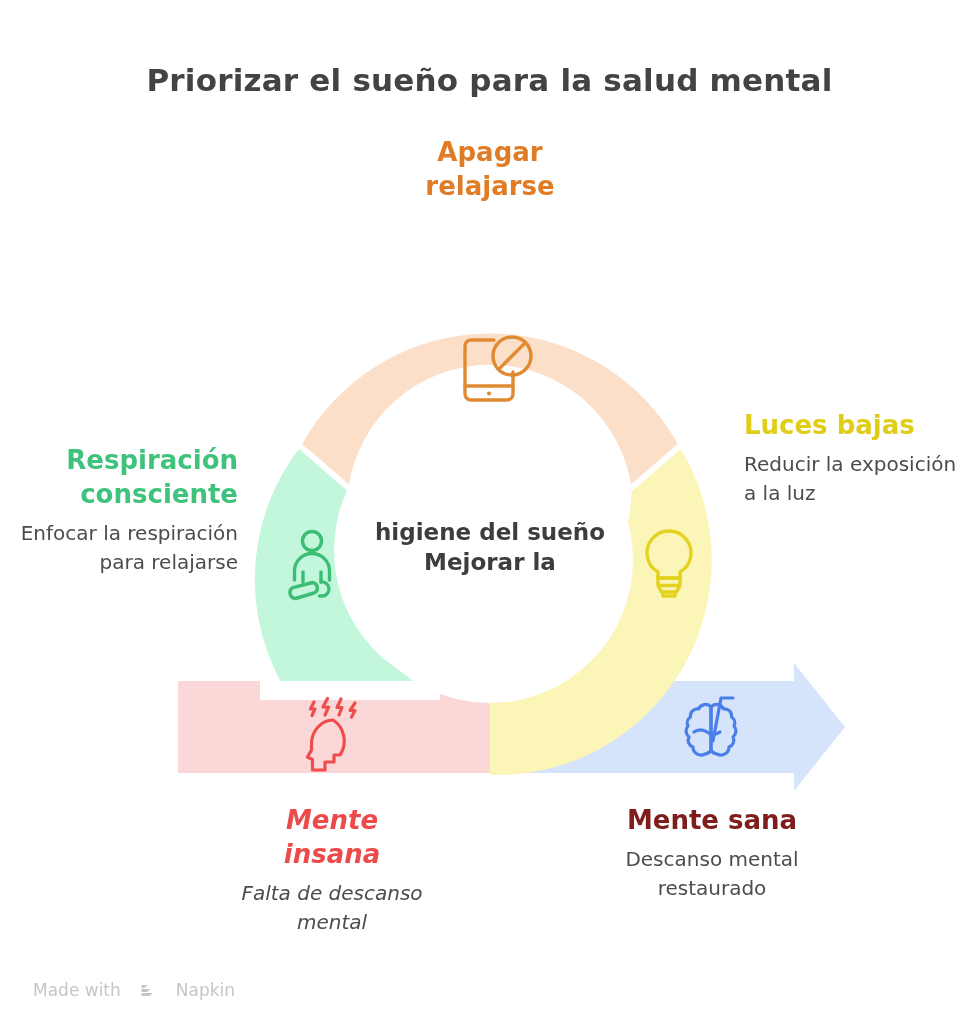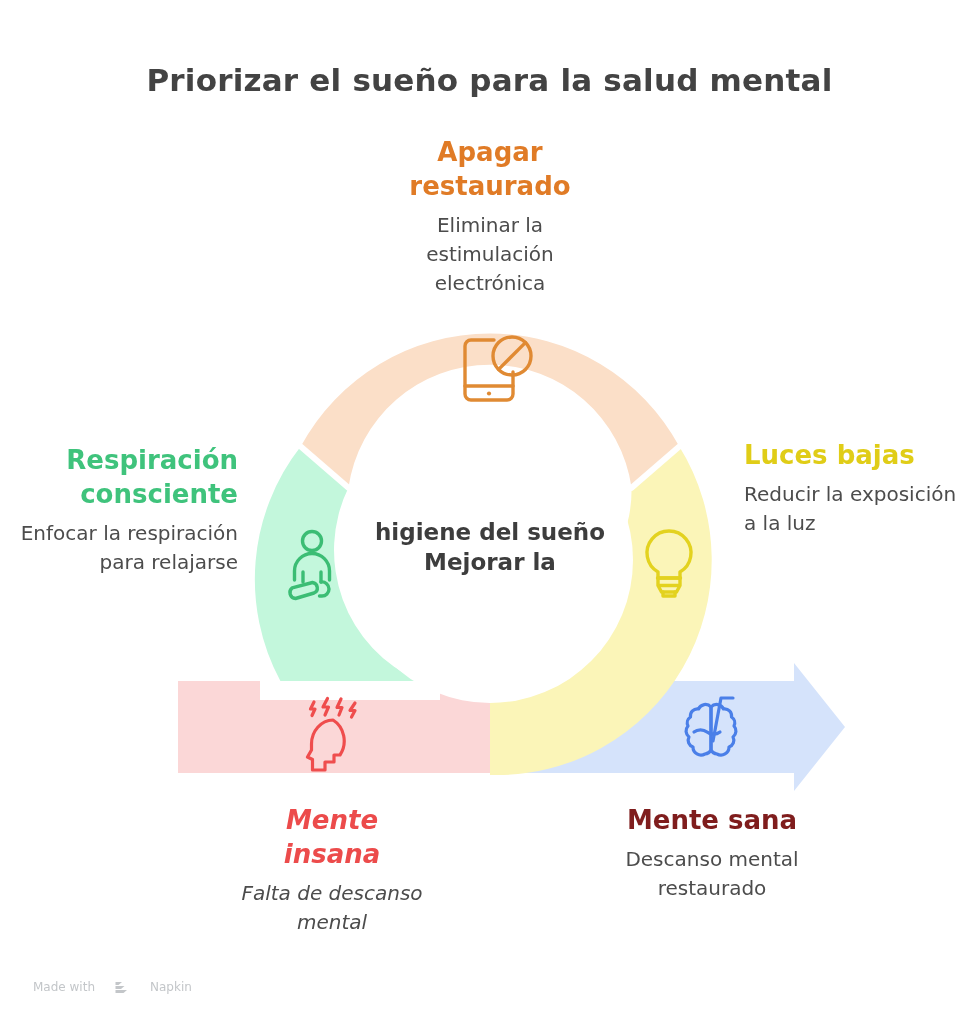--- a/index.html
+++ b/index.html
@@ -114,21 +114,21 @@
 
   
   .watermark {
     position: absolute;
     left: 33px;
     top: 980px;
     display: flex;
     align-items: center;
     gap: 20px;
     color: #c3c6c9;
-    font-size: 12px;
+    font-size: 17px;
     font-weight: 400;
   }
   .watermark .wm-logo {
     display: inline-flex;
     line-height: 0;
   }
 </style>
 </head>
 <body>
 
@@ -244,35 +244,34 @@
   </svg>
 
   <div class="center-label">
     <div>higiene del sueño</div>
     <div>Mejorar la</div>
   </div>
 
   <div class="callout" id="callout-screens">
     <div class="c-title" style="color:#e07b26;">
       <div>Apagar</div>
-      <div>restaurado</div>
-    </div>
-    <div class="c-desc">Eliminar la estimulación electrónica</div>
+      <div>relajarse</div>
+    </div>
   </div>
 
   <div class="callout" id="callout-breathing">
     <div class="c-title" style="color:#3fc37c;">
       <div>Respiración</div>
       <div>consciente</div>
     </div>
     <div class="c-desc">Enfocar la respiración para relajarse</div>
   </div>
 
   <div class="callout" id="callout-lights">
-    <div class="c-title" style="color:#e0cd17;margin-top:30px;">
+    <div class="c-title" style="color:#e0cd17;">
       <div>Luces bajas</div>
     </div>
     <div class="c-desc">Reducir la exposición a la luz</div>
   </div>
 
   <div class="callout" id="callout-unhealthy">
     <div class="c-title" style="color:#ec4b4b;">
       <div>Mente</div>
       <div>insana</div>
     </div>

